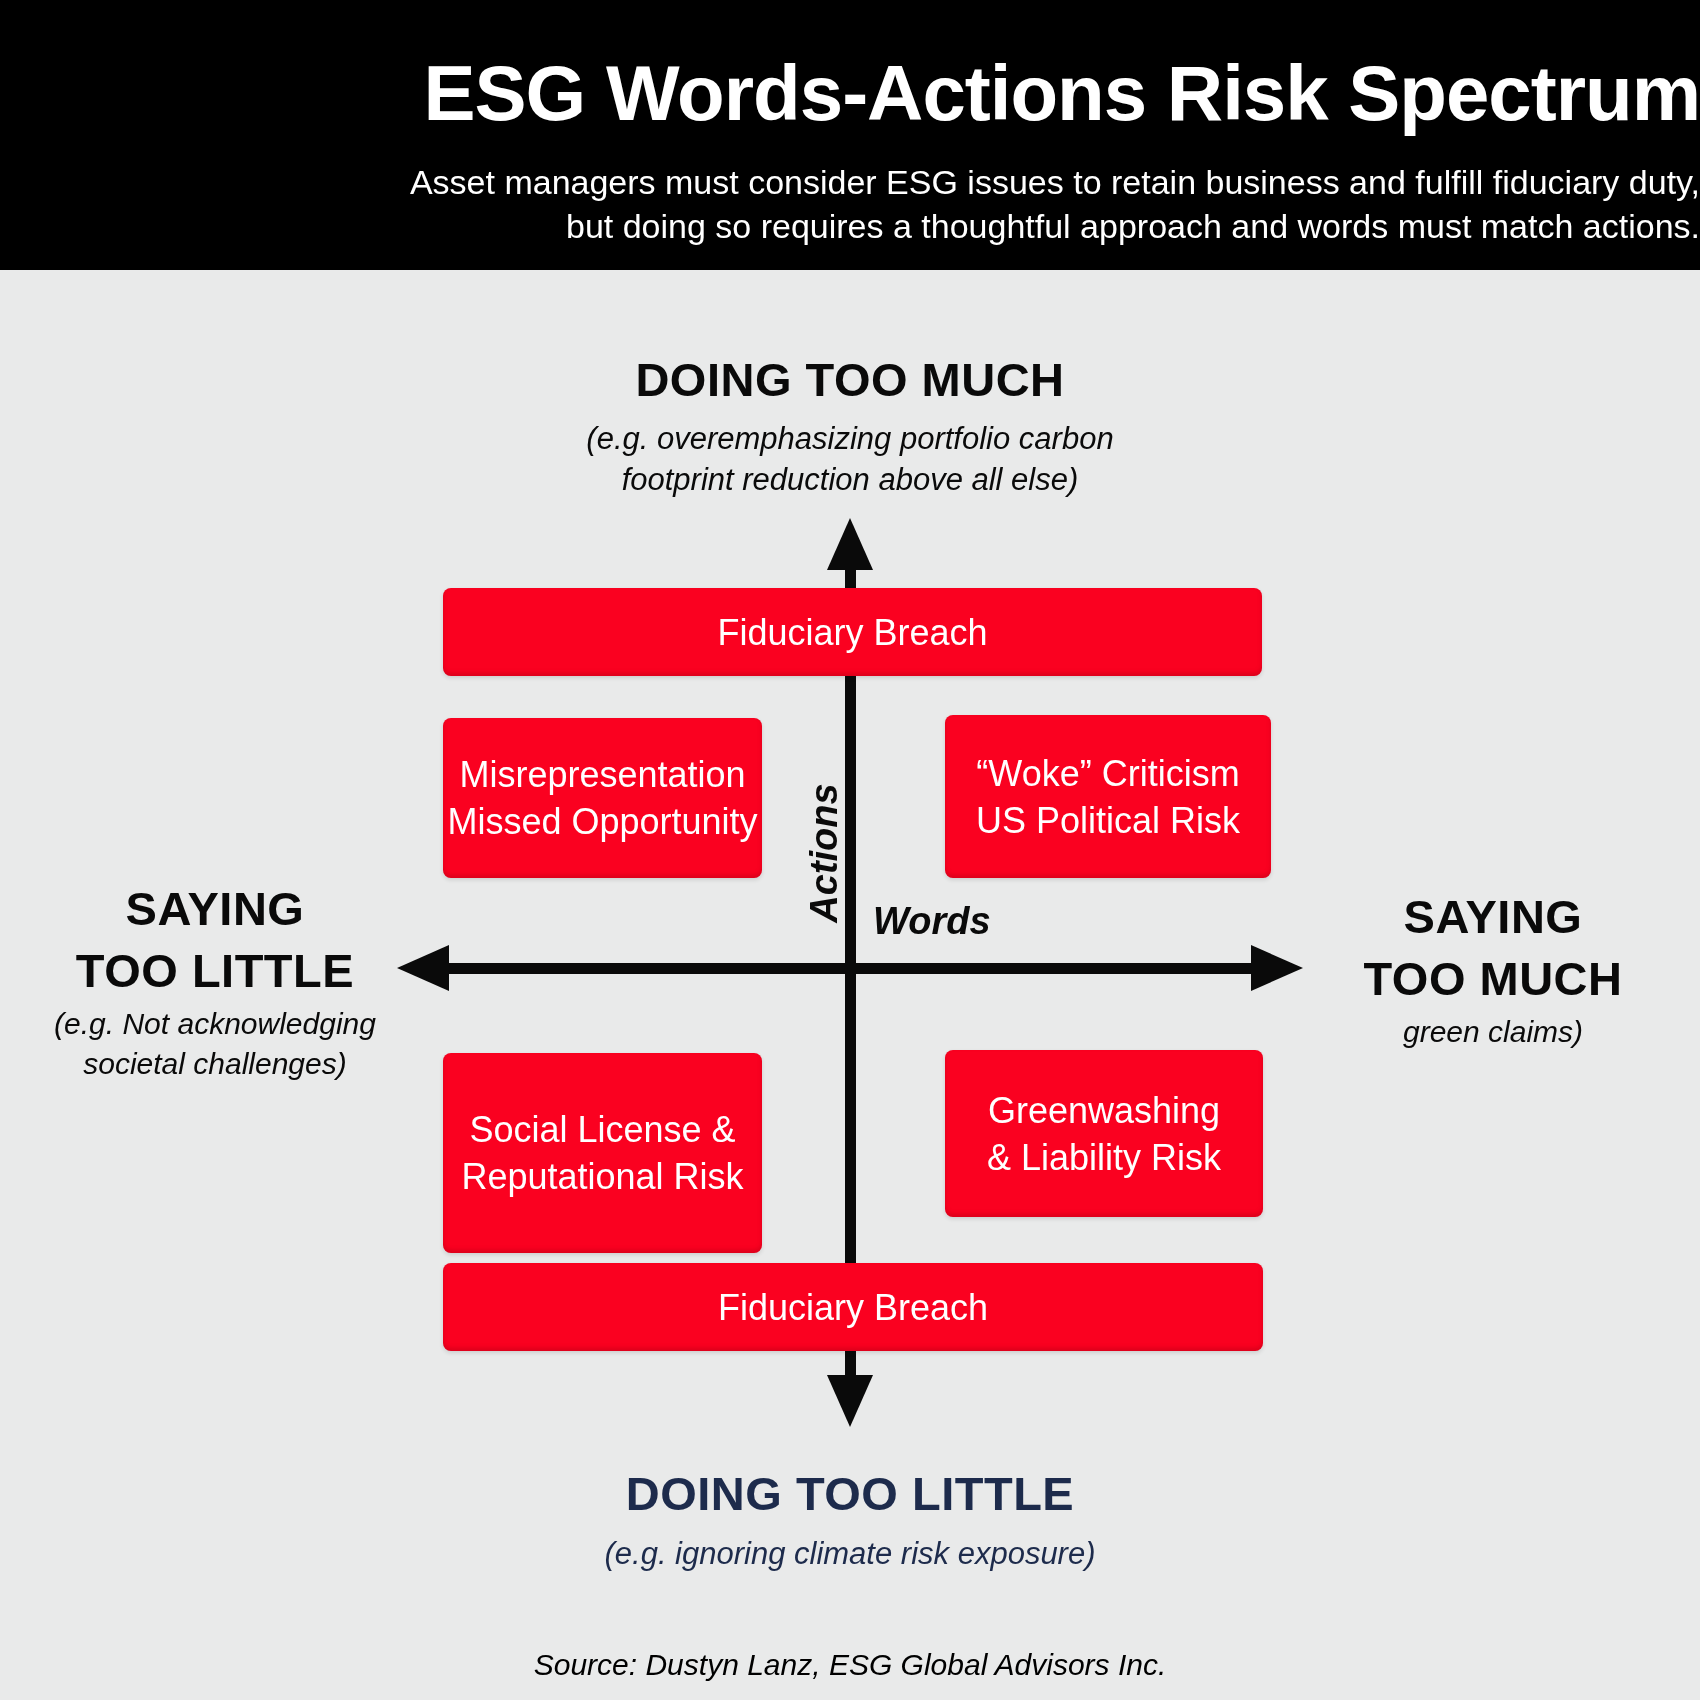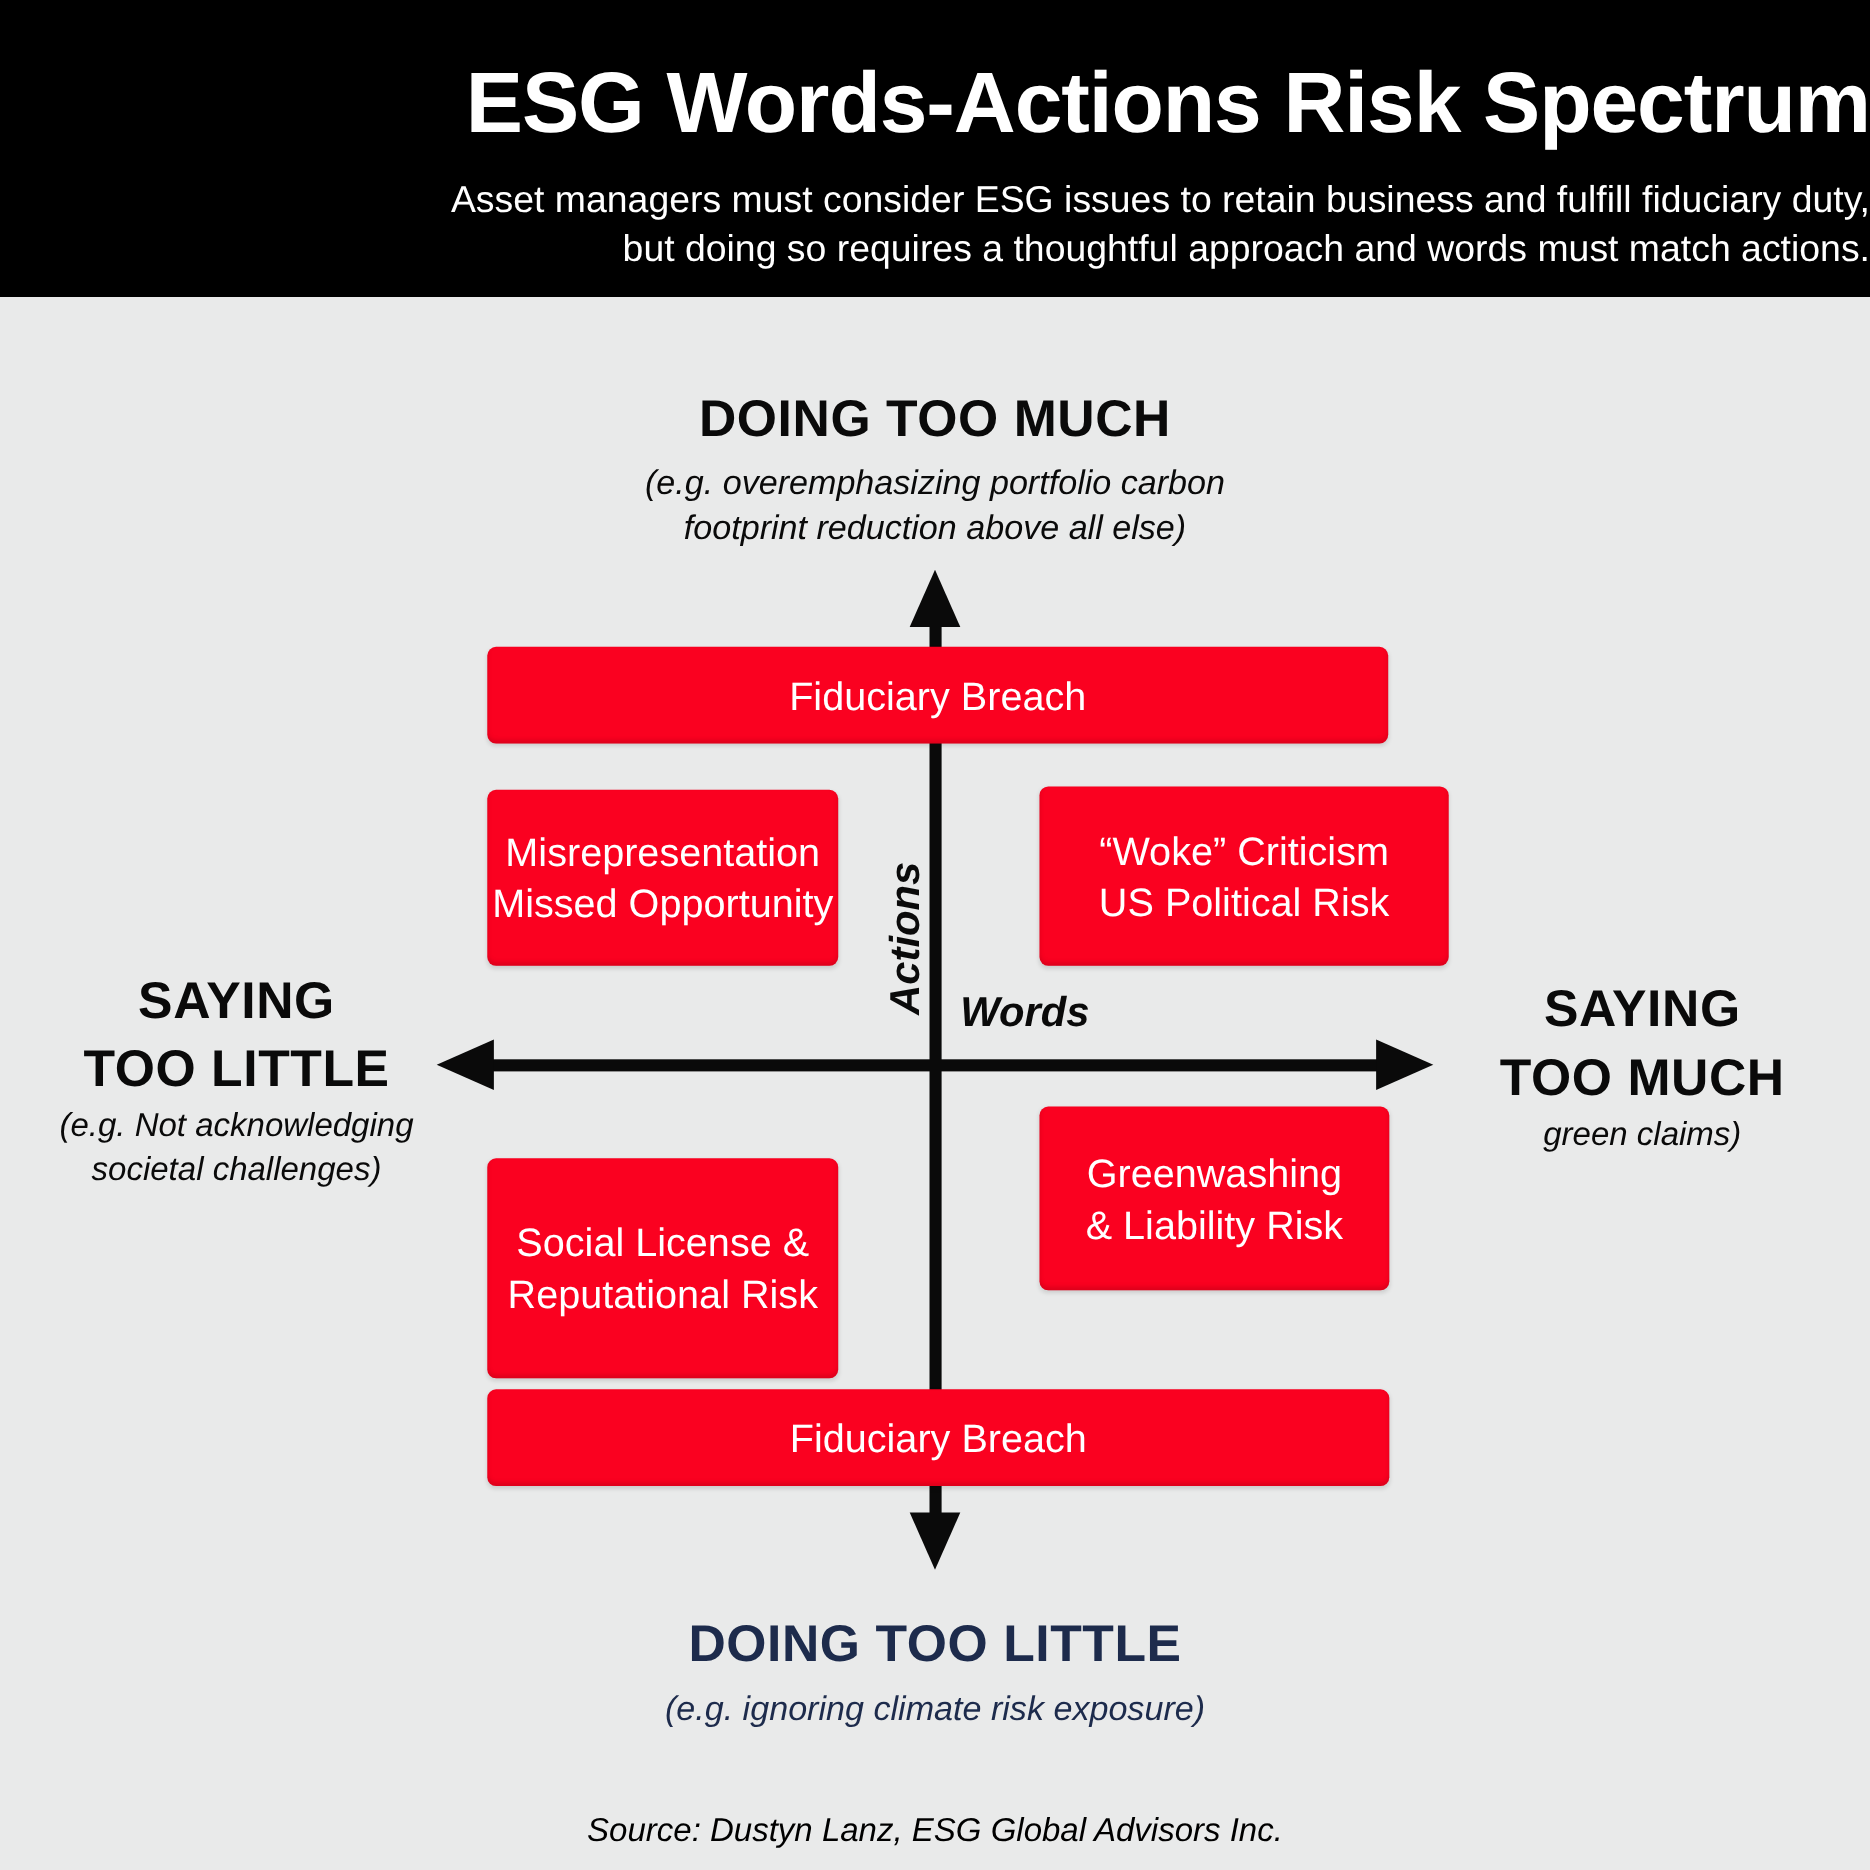--- a/index.html
+++ b/index.html
@@ -104,23 +104,23 @@
     border-radius: 8px;
     display: flex; flex-direction: column;
     align-items: center; justify-content: center;
     text-align: center;
     font-size: 36px; line-height: 47px;
     z-index: 3;
     box-shadow: 0 2px 4px rgba(0,0,0,0.12), inset 0 -3px 4px rgba(130,0,12,0.25);
   }
   .box-top-bar     { left: 443px; top: 588px;  width: 819px; height: 88px;  }
   .box-upper-left  { left: 443px; top: 718px;  width: 319px; height: 160px; }
-  .box-upper-right { left: 945px; top: 715px;  width: 372px; height: 163px; }
+  .box-upper-right { left: 945px; top: 715px;  width: 326px; height: 163px; }
   .box-lower-left  { left: 443px; top: 1053px; width: 319px; height: 200px; }
-  .box-lower-right { left: 945px; top: 1006px; width: 318px; height: 167px; }
+  .box-lower-right { left: 945px; top: 1050px; width: 318px; height: 167px; }
   .box-bottom-bar  { left: 443px; top: 1263px; width: 820px; height: 88px;  }
 
   
   .source-line {
     left: 350px; top: 1648px; width: 1000px;
     text-align: center;
     font-size: 30px; font-style: italic;
     color: #000000;
   }
 </style>

